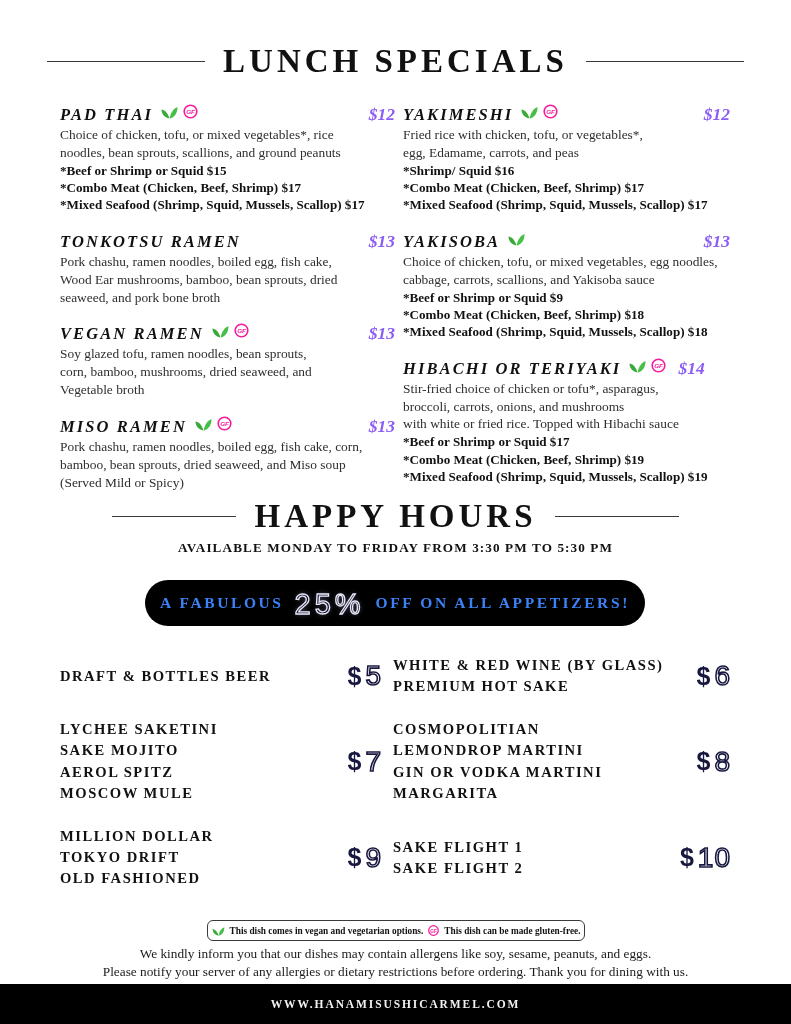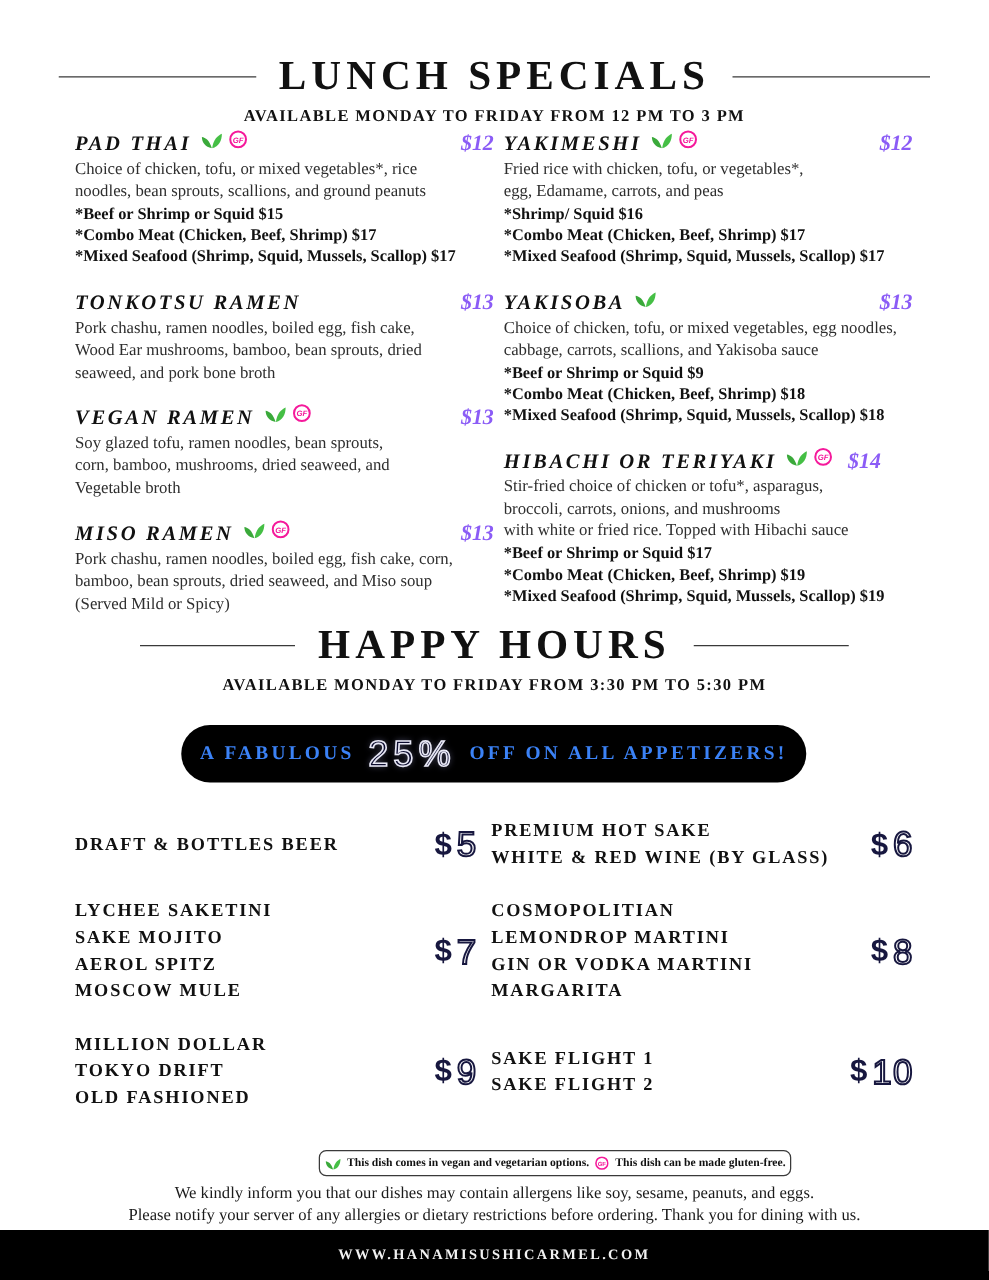--- a/index.html
+++ b/index.html
@@ -229,21 +229,20 @@
     width: 378px;
     height: 21px;
     border: 1px solid #3a3a3a;
     border-radius: 6px;
     box-sizing: border-box;
     display: flex;
     align-items: center;
     justify-content: center;
     gap: 5px;
     padding: 0 8px;
-    margin-left: 48px;
   }
   .legend-text {
     font-family: "Liberation Serif", serif;
     font-weight: 700;
     font-size: 9.3px;
     color: #111111;
     white-space: nowrap;
   }
   .allergen {
     position: absolute;
@@ -278,21 +277,20 @@
 <body>
 
 <div class="page">
 
   <div class="section-head" style="position:absolute;left:0;right:0;top:45px;">
     <div class="section-title-row">
       <div class="rule lunch"></div>
       <div class="section-title">LUNCH SPECIALS</div>
       <div class="rule lunch"></div>
     </div>
-    <div class="section-sub">AVAILABLE MONDAY TO FRIDAY FROM 12 PM TO 3 PM</div>
   </div>
 
   <div class="menu-grid">
     <div class="col left" id="col-left">
         <div class="dish">
           <div class="dish-head">
             <span class="dish-name">PAD THAI</span>
             <span class="badges">
               <span class="leaf-icon"><svg viewBox="0 0 34 30" width="17" height="15" xmlns="http://www.w3.org/2000/svg">
                   <path d="M17 29 C6 27 1 19 1 11 C7 12 13 16 17 29 Z" fill="#3aa93a"></path>
@@ -444,22 +442,22 @@
           <div class="drink-names">
             <div class="drink-name">DRAFT &amp; BOTTLES BEER</div>
           </div>
           <div class="drink-price">
             <span class="dollar-sign">$</span>
             <span class="price-num">5</span>
           </div>
         </div>
         <div class="drink-cell right">
           <div class="drink-names">
+            <div class="drink-name">WHITE &amp; RED WINE (BY GLASS)</div>
             <div class="drink-name">PREMIUM HOT SAKE</div>
-            <div class="drink-name">WHITE &amp; RED WINE (BY GLASS)</div>
           </div>
           <div class="drink-price">
             <span class="dollar-sign">$</span>
             <span class="price-num">6</span>
           </div>
         </div>
       </div>
       <div class="drink-row">
         <div class="drink-cell left">
           <div class="drink-names">

